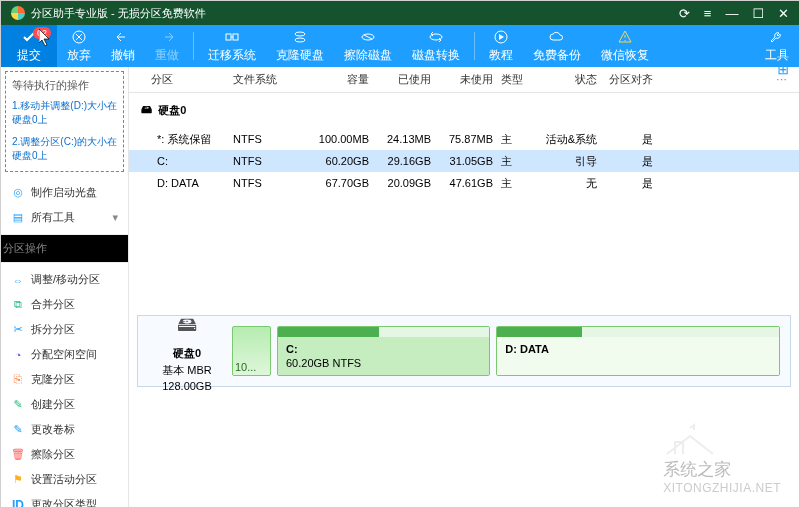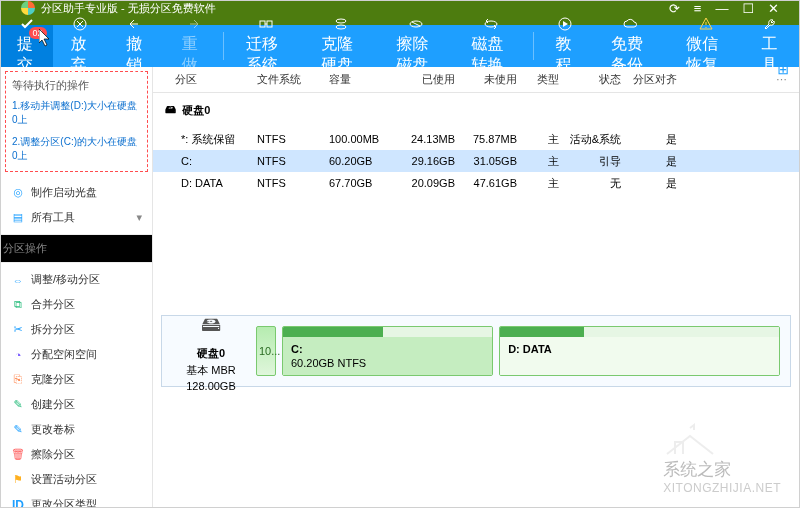--- a/index.html
+++ b/index.html
@@ -1,61 +1,61 @@
 <!DOCTYPE html>
 <html><head>
 <meta charset="utf-8">
 <style>
 *{margin:0;padding:0;box-sizing:border-box;font-family:"Microsoft YaHei",sans-serif;font-size:11px}
 body{width:800px;height:508px;background:#fff;position:relative;overflow:hidden;border:1px solid #d0d0d0}
-.titlebar{height:24px;background:#4d7c0f;display:flex;align-items:flex-start;color:#fff;padding:0 20px}
+.titlebar{height:24px;background:#14532d;display:flex;align-items:center;color:#fff;padding:0 10px}
 .titlebar .logo{width:14px;height:14px;border-radius:50%;background:conic-gradient(#ff6b35 0 90deg,#4ecdc4 90deg 180deg,#ffd93d 180deg 270deg,#6bcf7f 270deg);margin-right:6px}
 .titlebar .title{flex:1}
 .winctrl{display:flex;gap:14px;align-items:center}
 .winctrl span{cursor:pointer;color:#fff;font-size:13px}
 .toolbar{height:42px;background:#1e9fff;display:flex;align-items:center;color:#fff}
-.tbtn{display:flex;flex-direction:column;align-items:center;justify-content:center;gap:2px;padding:0 18px;height:42px;cursor:pointer;position:relative}
+.tbtn{display:flex;flex-direction:column;align-items:center;justify-content:center;gap:2px;padding:0 10px;height:42px;cursor:pointer;position:relative}
 .tbtn .ico{width:16px;height:16px;display:flex;align-items:center;justify-content:center}
-.tbtn .lbl{font-size:16px}
+.tbtn .lbl{font-size:12px}
 .tbtn-commit{background:#0080e0;padding:0 16px}
 .tbtn-commit .badge{position:absolute;top:2px;right:6px;background:#ff4d4f;color:#fff;border-radius:8px;padding:0 4px;font-size:9px;line-height:12px}
 .tbtn.disabled{opacity:.5}
 .tsep{width:1px;height:28px;background:rgba(255,255,255,.35);margin:0 4px}
 .tspacer{flex:1}
 .cursor{position:absolute;top:28px;left:38px;z-index:100;pointer-events:none}
 .body{display:flex;height:calc(100% - 66px)}
-.sidebar{width:152px;background:#fff;border-right:1px solid #e5e5e5;overflow:hidden}
+.sidebar{width:128px;background:#fff;border-right:1px solid #e5e5e5;overflow:hidden}
 .pending{border:1px dashed #ff4d4f;margin:4px;padding:4px 6px;color:#0b6fcf}
 .pending .hdr{color:#555;padding:2px 0}
 .pending .op{color:#0b6fcf;padding:4px 0;font-size:10px}
 .sb-sec{padding:4px 0}
 .sb-item{display:flex;align-items:center;gap:6px;padding:5px 10px;cursor:pointer;color:#333}
 .sb-item .sico{width:14px;height:14px;display:flex;align-items:center;justify-content:center}
 .sb-hdr{padding:6px 2px;color:#888;background:#000000;border-top:1px solid #eee;border-bottom:1px solid #eee}
 .main{flex:1;display:flex;flex-direction:column;background:#fff}
 .thead{display:flex;height:26px;align-items:center;border-bottom:1px solid #e5e5e5;color:#333;padding-right:8px}
 .thead>div{padding:0 4px}
 .c-part{width:100px;padding-left:22px!important}
 .c-fs{width:72px}
-.c-cap{width:72px;text-align:left}
+.c-cap{width:72px;text-align:right}
 .c-used{width:62px;text-align:right}
 .c-free{width:62px;text-align:right}
-.c-type{width:42px;text-align:right}
+.c-type{width:42px;text-align:left}
 .c-stat{width:62px;text-align:right}
 .c-align{width:56px;text-align:right}
 .thead .more{flex:1;text-align:right;color:#888}
 .disk-hdr{display:flex;align-items:center;gap:6px;padding:8px 12px;font-weight:bold}
 .trow{display:flex;height:22px;align-items:center;padding-right:8px}
 .trow.sel{background:#cfe6ff}
 .trow>div{padding:0 4px;overflow:hidden;white-space:nowrap}
 .trow .c-part{padding-left:28px!important}
 .diskmap{margin:10px 8px;border:1px solid #c8d8e8;background:#f7fbff;padding:10px;display:flex;gap:6px;height:72px}
 .dm-info{width:78px;display:flex;flex-direction:column;gap:2px;align-items:center;justify-content:center;font-size:10px}
 .dm-info .dico{font-size:20px;color:#555}
-.dm-small{width:20px;border:1px solid #7ac96f;background:linear-gradient(#b6ecb0,#dff6db);border-radius:2px;display:flex;flex-direction:column;justify-content:center;padding:2px;font-size:9px;color:#2a6b22}
+.dm-small{width:39px;border:1px solid #7ac96f;background:linear-gradient(#b6ecb0,#dff6db);border-radius:2px;display:flex;flex-direction:column;justify-content:flex-end;padding:2px;font-size:9px;color:#2a6b22}
 .dm-c{flex:1.5;border:1px solid #7ac96f;border-radius:2px;display:flex;flex-direction:column;position:relative;overflow:hidden}
 .dm-d{flex:2;border:1px solid #7ac96f;border-radius:2px;display:flex;flex-direction:column;position:relative;overflow:hidden}
 .dm-bar{height:10px;display:flex}
 .dm-bar .used{background:#4caf50}
 .dm-bar .free{background:#e6f6e4;flex:1}
 .dm-body{flex:1;background:#c5edc0;padding:6px 8px;font-size:10px;display:flex;flex-direction:column;gap:2px}
 .dm-d .dm-body{background:#f1fbee}
 .wm{position:absolute;right:18px;bottom:12px;text-align:left;color:#ccc;pointer-events:none}
 .wm svg{opacity:.35}
 .apps-icon{position:absolute;top:60px;right:10px;color:#1e9fff;font-size:14px}

